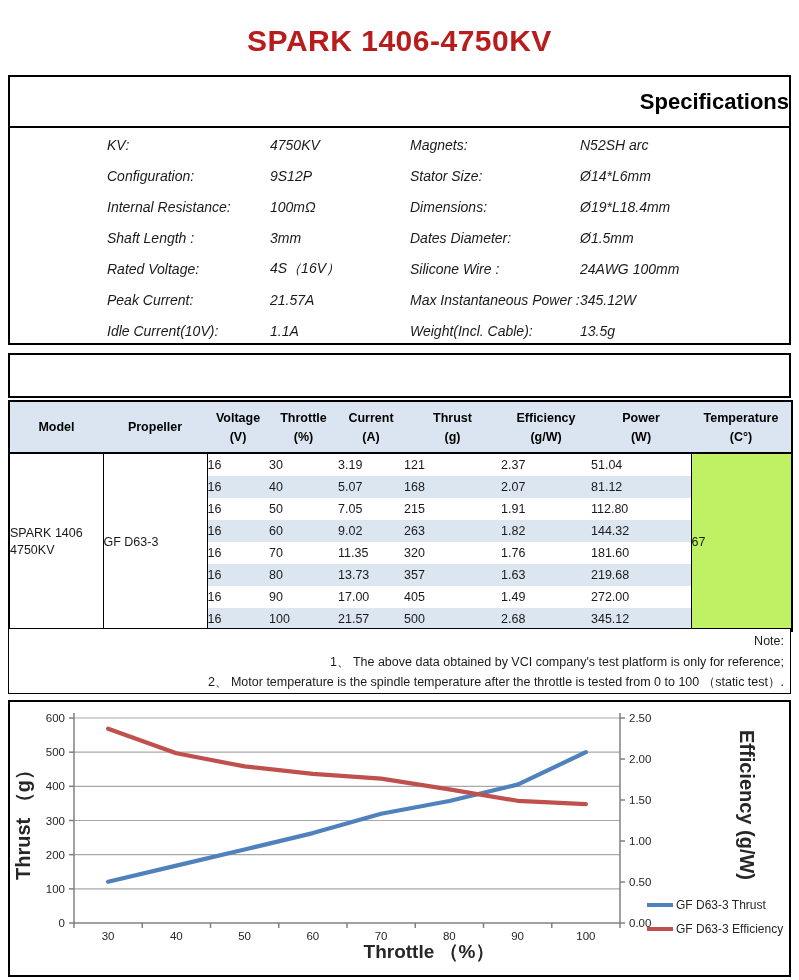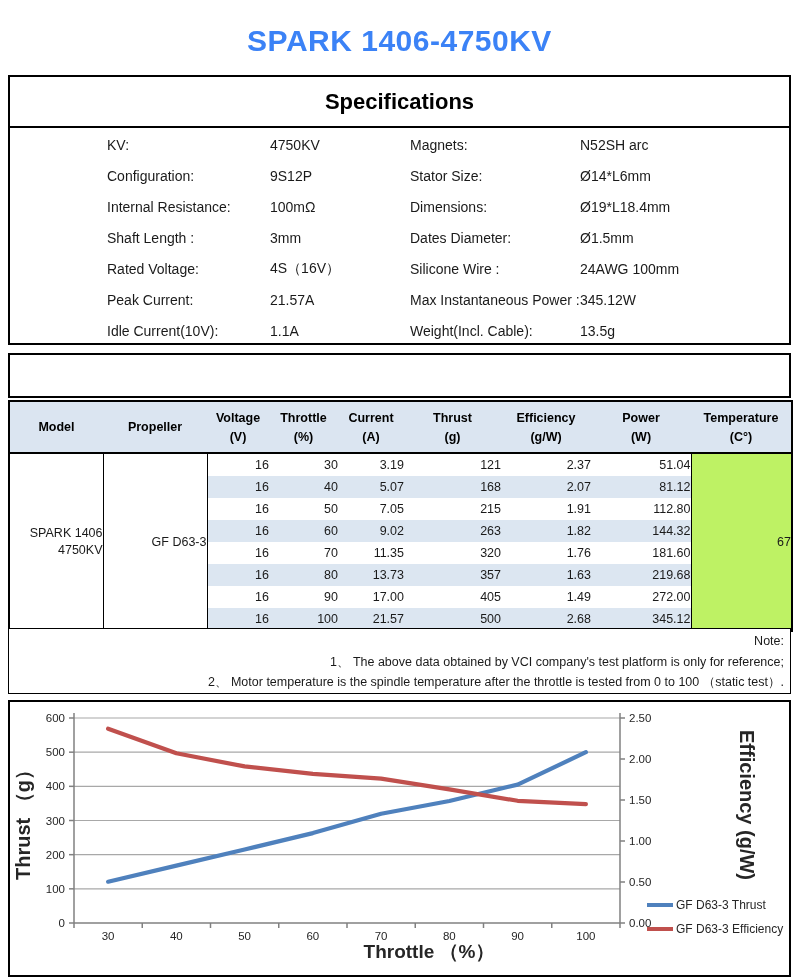--- a/index.html
+++ b/index.html
@@ -1,45 +1,45 @@
 <!DOCTYPE html>
 <html><head>
 <meta charset="utf-8">
 <style>
   html,body{margin:0;padding:0;background:#ffffff;}
   body{font-family:"Liberation Sans","DejaVu Sans",sans-serif;color:#1a1a1a;}
   .page{position:relative;width:799px;height:980px;background:#fff;overflow:hidden;}
 
   
   .main-title{position:absolute;top:24px;left:0;width:100%;text-align:center;
-    font-size:30px;font-weight:bold;letter-spacing:0.5px;color:#3b82f6;}
+    font-size:30px;font-weight:bold;letter-spacing:0.5px;color:#b91c1c;}
 
   
   .box{position:absolute;left:8px;width:783px;border:2px solid #000;box-sizing:border-box;background:#fff;}
   .spec-box{top:75px;height:270px;}
-  .box-title{height:49px;line-height:49px;text-align:center;font-size:22px;font-weight:bold;
+  .box-title{height:49px;line-height:49px;text-align:right;font-size:22px;font-weight:bold;
     border-bottom:2px solid #000;color:#000;}
   .testing-box{top:353px;height:45px;}
   .testing-box .box-title2{height:41px;line-height:41px;text-align:center;font-size:22px;font-weight:bold;color:#000;margin-top:36px;}
 
   
-  .spec-rows{padding-top:1px;}
+  .spec-rows{padding-top:1px;font-style:italic;}
   .spec-row{height:31px;display:flex;align-items:center;font-size:14px;}
   .spec-row .sl1{margin-left:97px;width:163px;}
   .spec-row .sv1{width:140px;}
   .spec-row .sl2{width:170px;}
   .spec-row .sv2{flex:1;}
 
   
   table.test{position:absolute;top:400px;left:8px;width:783px;border-collapse:collapse;
     border:2px solid #000;table-layout:fixed;font-size:12.5px;}
   table.test thead th{background:#dbe5f1;border-bottom:2px solid #000;height:50px;
     font-weight:bold;padding:0;vertical-align:middle;color:#000;}
   .h-t{line-height:20px;} .h-u{line-height:18px;}
-  table.test td{height:22px;padding:0;text-align:right;vertical-align:middle;}
+  table.test td{height:22px;padding:0;text-align:left;vertical-align:middle;}
   td.model-cell,td.prop-cell{border-right:1.5px solid #000;background:#fff;}
   td.temp-cell{border-left:1.5px solid #000;background:#bef264;}
   tr.shade td.num{background:#dce6f1;}
   .model-l1,.model-l2{line-height:17px;}
 
   
   .note-box{top:628px;height:66px;border-width:1.5px;font-size:12.5px;}
   .note-box .note-line{padding:0 6px;line-height:20.5px;text-align:right;}
   .note-box .note-first{padding-top:2px;}
 

